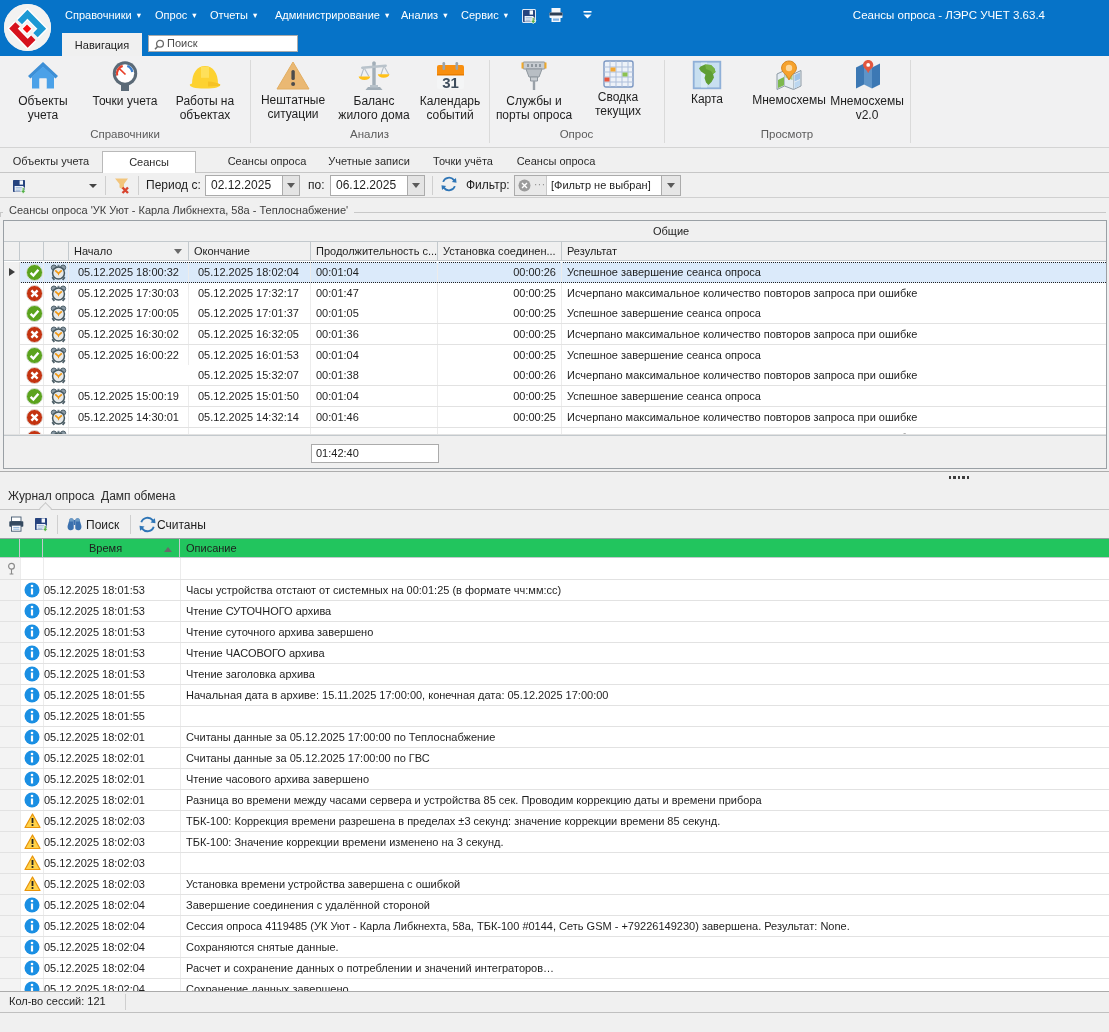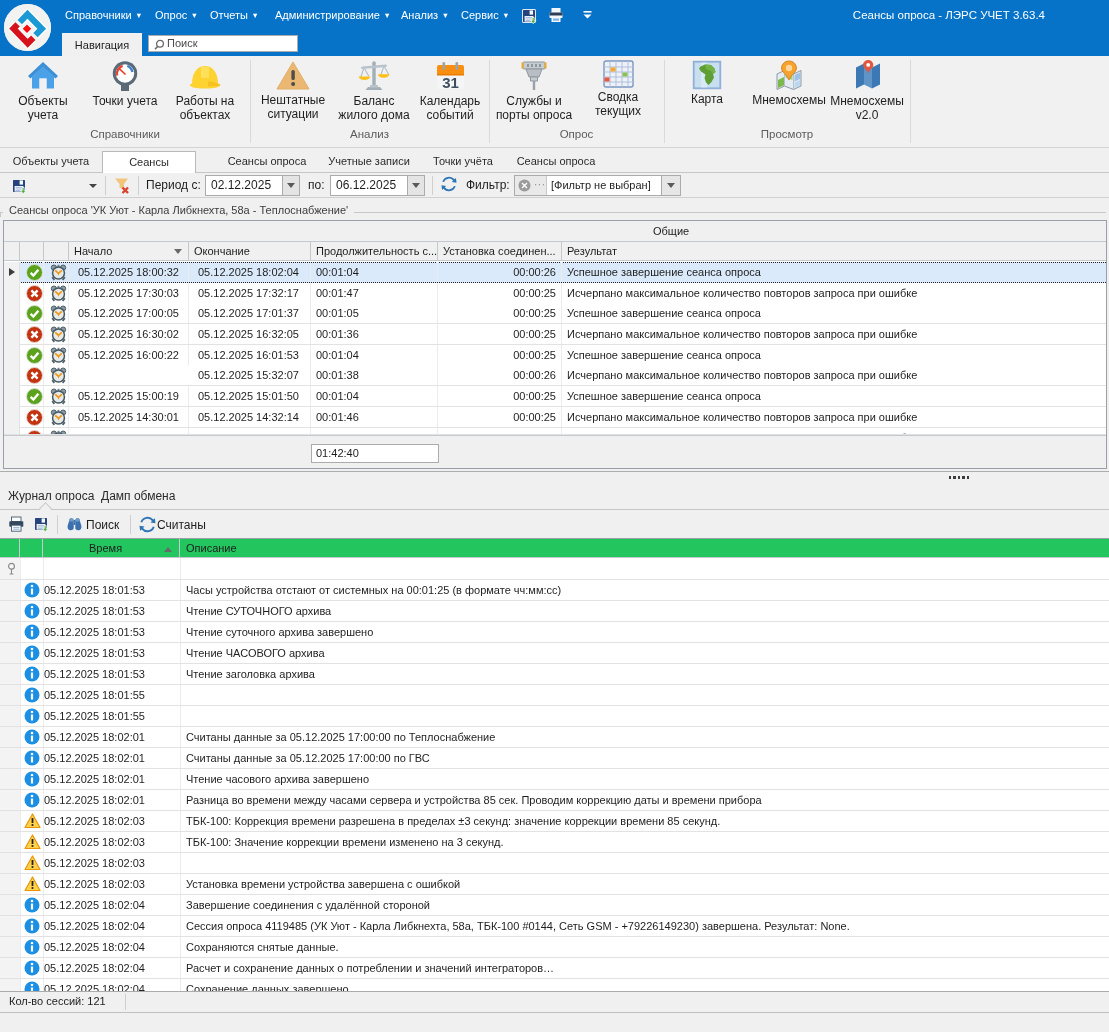--- a/index.html
+++ b/index.html
@@ -647,20 +647,21 @@
       <div class="vline2" style="left:43px;"></div>
       <div class="vline2" style="left:180px;"></div>
 </div>
 <div class="row2" style="top:146px;">
 <svg class="abs" style="left:24px;top:2px;" width="16" height="16" viewBox="0 0 16 16">
         <circle cx="8" cy="8" r="7.5" fill="#1a8fe3"></circle>
         <rect x="6.9" y="6.5" width="2.2" height="6" fill="#fff"></rect>
         <circle cx="8" cy="4" r="1.3" fill="#fff"></circle>
       </svg>
 <div class="t">05.12.2025 18:01:55</div>
+<div class="d">Начальная дата в архиве: 15.11.2025 17:00:00, конечная дата: 05.12.2025 17:00:00</div>
 <div style="position:absolute;left:0;top:0;width:20px;height:20px;background:#f3f3f3;"></div>
       <div class="vline2" style="left:20px;"></div>
       <div class="vline2" style="left:43px;"></div>
       <div class="vline2" style="left:180px;"></div>
 </div>
 <div class="row2" style="top:167px;">
 <svg class="abs" style="left:24px;top:2px;" width="16" height="16" viewBox="0 0 16 16">
         <circle cx="8" cy="8" r="7.5" fill="#1a8fe3"></circle>
         <rect x="6.9" y="6.5" width="2.2" height="6" fill="#fff"></rect>
         <circle cx="8" cy="4" r="1.3" fill="#fff"></circle>

